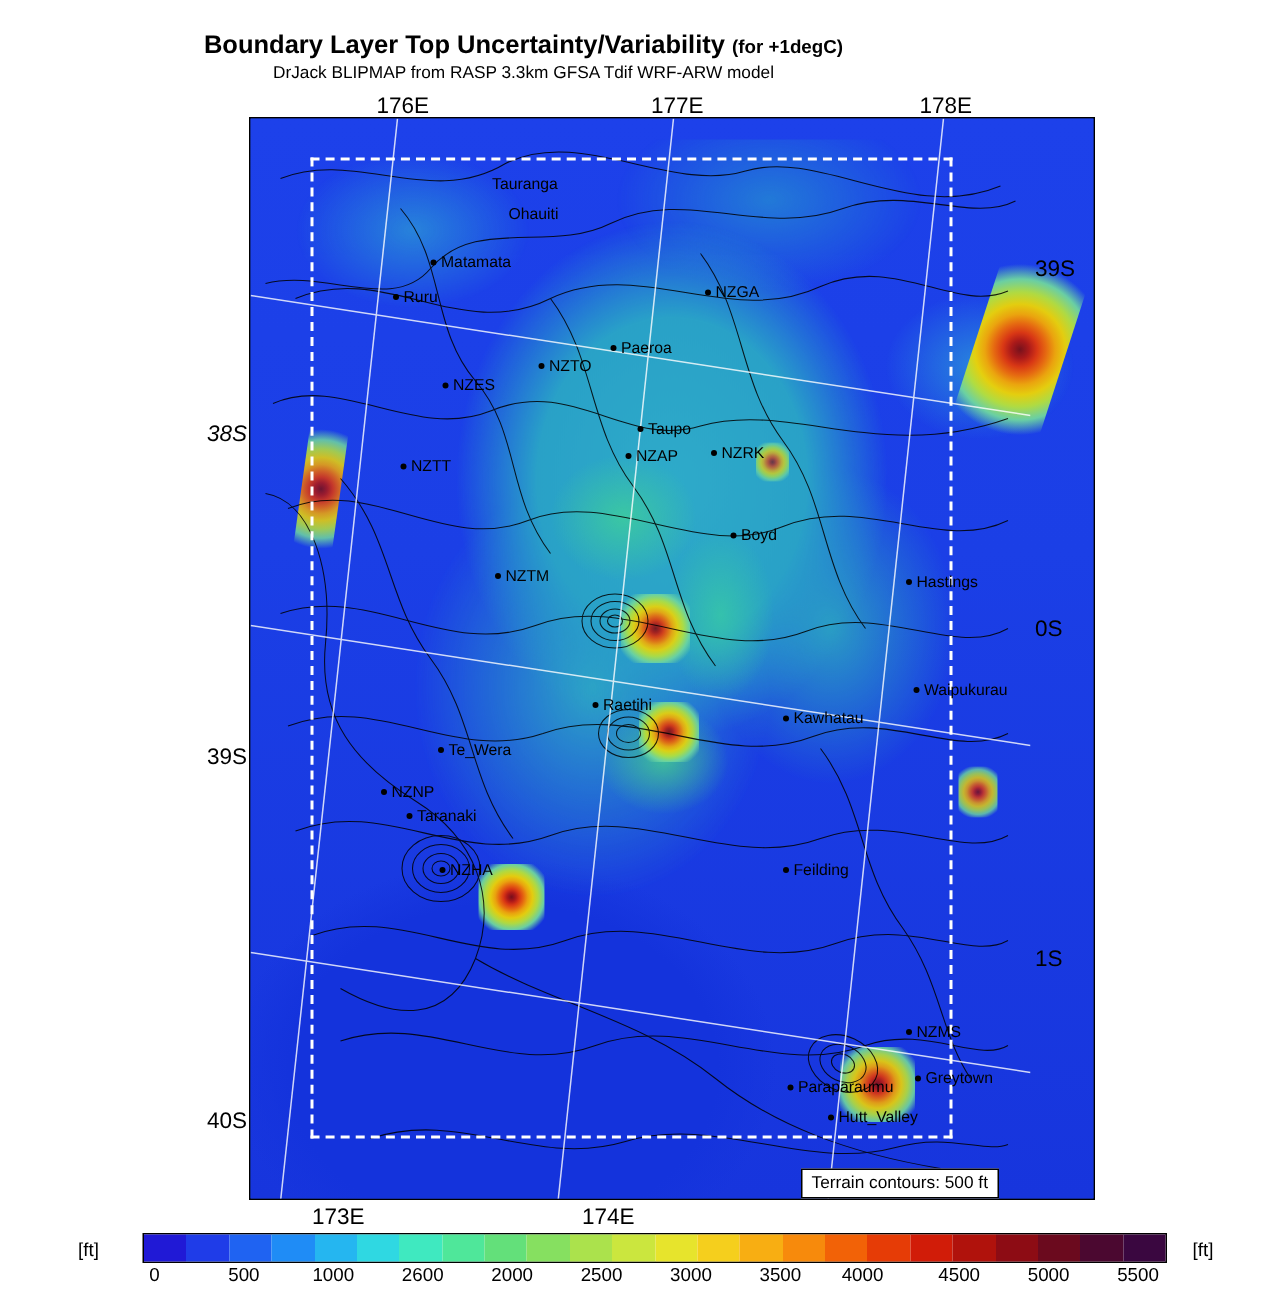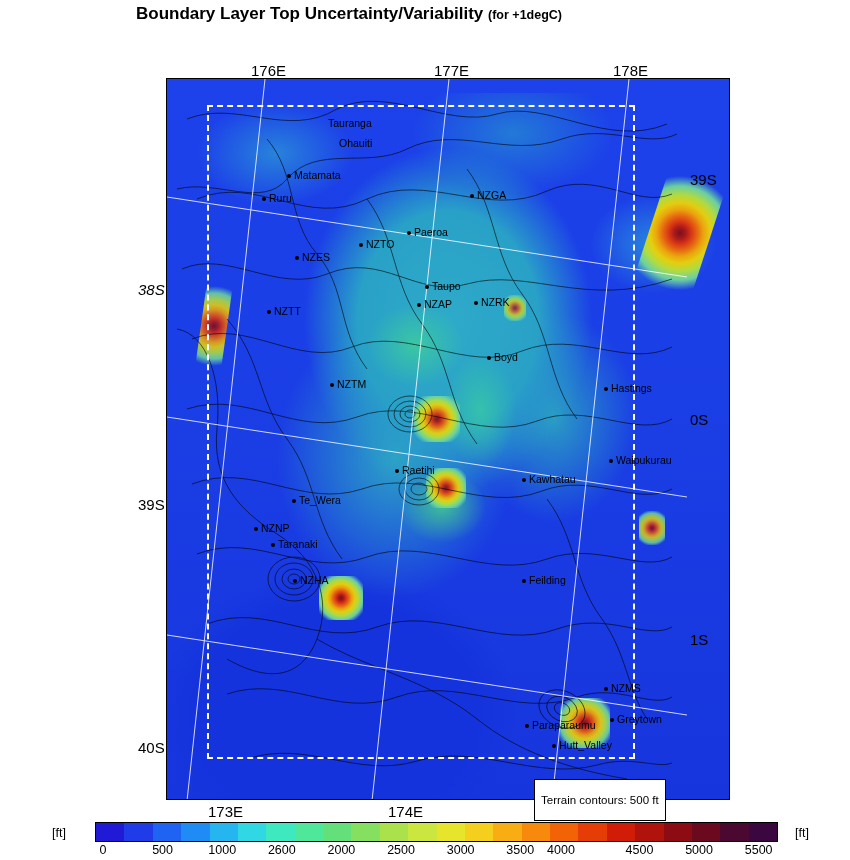--- a/index.html
+++ b/index.html
@@ -16,21 +16,21 @@
   }
   .root {
     position: relative;
     width: 850px;
     height: 860px;
   }
 
   
   .title-block {
     position: absolute;
-    top: 4px;
+    top: 20px;
     left: 0;
     width: 698px;
     text-align: center;
   }
   .title-line1 {
     font-size: 17px;
     font-weight: bold;
     color: #000;
     letter-spacing: 0px;
     white-space: nowrap;
@@ -177,21 +177,21 @@
     font-size: 15px;
     color: #000;
     white-space: nowrap;
   }
 
   
   .terrain-box {
     position: absolute;
     left: 534px;
     top: 779px;
-    padding: 14px 6px;
+    padding: 3px 6px;
     border: 1px solid #000;
     background: #fff;
     font-size: 11.5px;
     color: #000;
     white-space: nowrap;
   }
 
   
   .cbar-wrap {
     position: absolute;
@@ -237,20 +237,21 @@
 </head>
 <body>
 
 <div class="root">
 
   <div class="title-block">
     <div class="title-line1">
       <span>Boundary Layer Top Uncertainty/Variability</span>
       <span class="suffix">(for +1degC)</span>
     </div>
+    <div class="title-line3">DrJack BLIPMAP from RASP 3.3km GFSA Tdif WRF-ARW model</div>
   </div>
 
   <div class="map-frame">
     <div class="map-inner">
       <div class="sea"></div>
       <div class="shelfA"></div>
       <div class="land"></div>
       <div class="green1"></div>
 
       <div class="hotspot hs1"></div>
@@ -391,20 +392,20 @@
       </div>
     <div class="cbar-ticklabels" id="cbar-ticks">
         <span style="left: 8px;">0</span>
         <span style="left: 67.6073px;">500</span>
         <span style="left: 127.215px;">1000</span>
         <span style="left: 186.822px;">2600</span>
         <span style="left: 246.429px;">2000</span>
         <span style="left: 306.036px;">2500</span>
         <span style="left: 365.644px;">3000</span>
         <span style="left: 425.251px;">3500</span>
-        <span style="left: 466px;">4000</span>
+        <span style="left: 480px;">4000</span>
         <span style="left: 544.465px;">4500</span>
         <span style="left: 604.073px;">5000</span>
         <span style="left: 663.68px;">5500</span>
       </div>
   </div>
 
 </div>
 
 </body></html>

